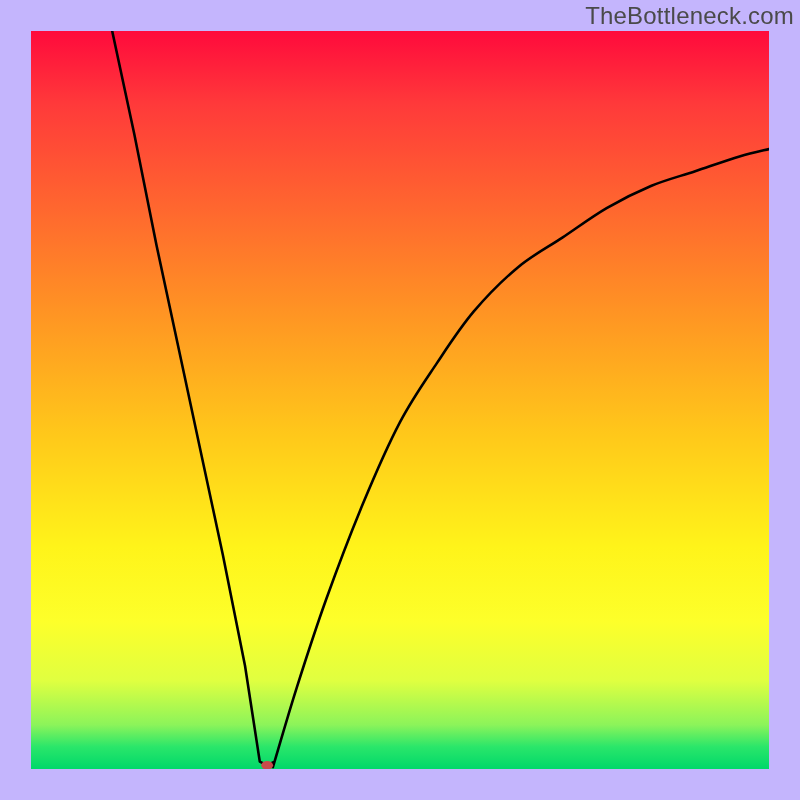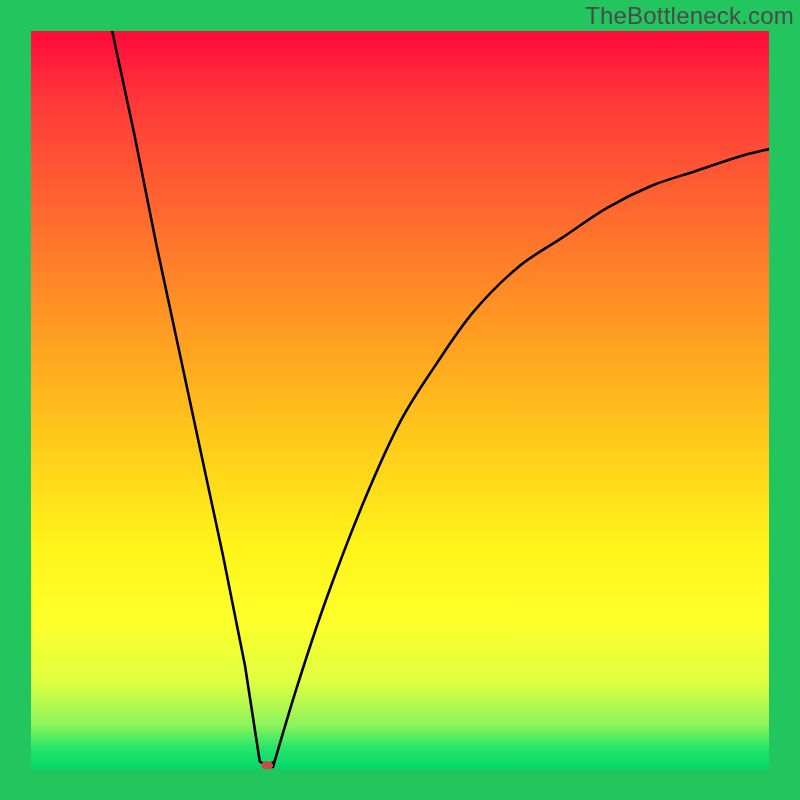--- a/index.html
+++ b/index.html
@@ -7,21 +7,21 @@
     padding: 0;
     width: 800px;
     height: 800px;
     background: #000;
     overflow: hidden;
   }
   .outer {
     position: relative;
     width: 800px;
     height: 800px;
-    background: #22c55e;
+    background: #c4b5fd;
   }
   .plot {
     position: absolute;
     left: 31px;
     top: 31px;
     width: 738px;
     height: 738px;
     background: linear-gradient(to bottom,
       #ff0a3c 0%,
       #ff3a3a 10%,

